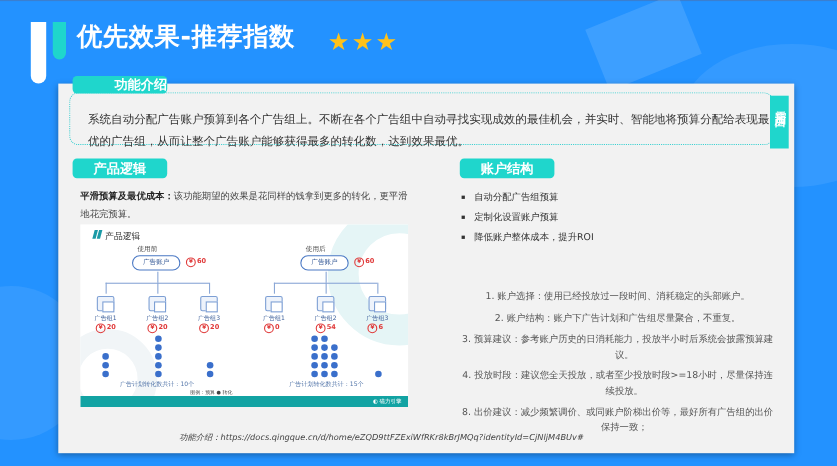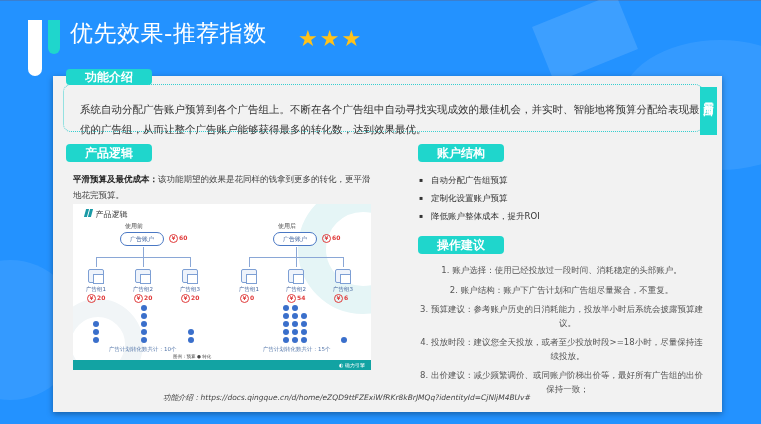--- a/index.html
+++ b/index.html
@@ -10,21 +10,21 @@
     font-family: "DejaVu Sans", "Liberation Sans", sans-serif;
     color: #333;
   }
   .topline { position: absolute; left: 0; top: 0; width: 761px; height: 1px; background: #3a7fd0; }
   .deco1 { position: absolute; left: 540px; top: 8px; width: 90px; height: 60px; background: rgba(255,255,255,0.12); transform: rotate(-22deg); }
   .deco2 { position: absolute; left: 620px; top: 40px; width: 200px; height: 130px; border-radius: 50%; background: rgba(255,255,255,0.08); }
   .deco3 { position: absolute; left: -60px; top: 260px; width: 140px; height: 140px; border-radius: 50%; background: rgba(255,255,255,0.08); }
 
   .logo-bar1 { position: absolute; left: 28px; top: 20px; width: 14px; height: 56px; background: #fff; border-radius: 0 0 7px 7px; }
   .logo-bar2 { position: absolute; left: 48px; top: 20px; width: 12px; height: 34px; background: #1fd6cc; border-radius: 0 0 6px 6px; }
-  .title { position: absolute; left: 70px; top: 18px; color: #fff; font-size: 23px; font-weight: normal; letter-spacing: 0.5px; }
+  .title { position: absolute; left: 70px; top: 18px; color: #fff; font-size: 23px; font-weight: bold; letter-spacing: 0.5px; }
   .stars { position: absolute; left: 298px; top: 26px; color: #ffc21a; font-size: 22px; letter-spacing: 2px; }
 
   .card {
     position: absolute; left: 53px; top: 76px; width: 669px; height: 336px;
     background: #f2f2f2; box-shadow: 0 2px 6px rgba(0,0,0,0.35);
   }
   .tag {
     position: absolute; background: #1fd6cc; color: #fff; font-weight: bold;
     font-size: 12px; text-align: center; border-radius: 4px;
   }
@@ -81,21 +81,21 @@
 <div class="stars">★★★</div>
 
 <div class="card">
 
   <div class="intro-box">
     <div class="intro-text">系统自动分配广告账户预算到各个广告组上。不断在各个广告组中自动寻找实现成效的最佳机会，并实时、智能地将预算分配给表现最优的广告组，从而让整个广告账户能够获得最多的转化数，达到效果最优。</div>
     <div class="side-tag">
       <span style="writing-mode: vertical-rl; letter-spacing: 2px;">需加白</span>
     </div>
   </div>
-  <div class="tag" style="left:13px; top:-7px; width:86px; height:16px; line-height:16px;">功能介绍</div>
+  <div class="tag" style="left:13px; top:-7px; width:86px; height:16px; line-height:16px;text-align:right;">功能介绍</div>
 
   <div class="tag" style="left:13px; top:68px; width:86px; height:18px; line-height:18px;">产品逻辑</div>
   <div class="logic-desc">
     <b>平滑预算及最优成本：</b><span>该功能期望的效果是花同样的钱拿到更多的转化，更平滑地花完预算。</span>
   </div>
 
   <div class="diagram">
     <div class="bg-ring"></div>
     <div class="bg-ring2"></div>
     <div class="dg-title"><i></i><i></i> <span>产品逻辑</span></div>
@@ -171,21 +171,20 @@
     </div>
   </div>
 
   <div class="tag" style="left:365px; top:68px; width:86px; height:18px; line-height:18px;">账户结构</div>
   <ul class="adv-list">
     <li>自动分配广告组预算</li>
     <li>定制化设置账户预算</li>
     <li>降低账户整体成本，提升ROI</li>
   </ul>
 
-  <div class="tag" style="left:365px; top:160px; width:86px; height:18px; line-height:18px;">操作建议</div>
   <ol class="ops-list">
     <li>1. 账户选择：使用已经投放过一段时间、消耗稳定的头部账户。</li>
     <li>2. 账户结构：账户下广告计划和广告组尽量聚合，不重复。</li>
     <li>3. 预算建议：参考账户历史的日消耗能力，投放半小时后系统会披露预算建议。</li>
     <li>4. 投放时段：建议您全天投放，或者至少投放时段&gt;=18小时，尽量保持连续投放。</li>
     <li>8. 出价建议：减少频繁调价、或同账户阶梯出价等，最好所有广告组的出价保持一致；</li>
   </ol>
 
   <div class="footer">
     <span>功能介绍：</span><span>https://docs.qingque.cn/d/home/eZQD9ttFZExiWfRKr8kBrJMQq?identityId=CjNljM4BUv#</span>

